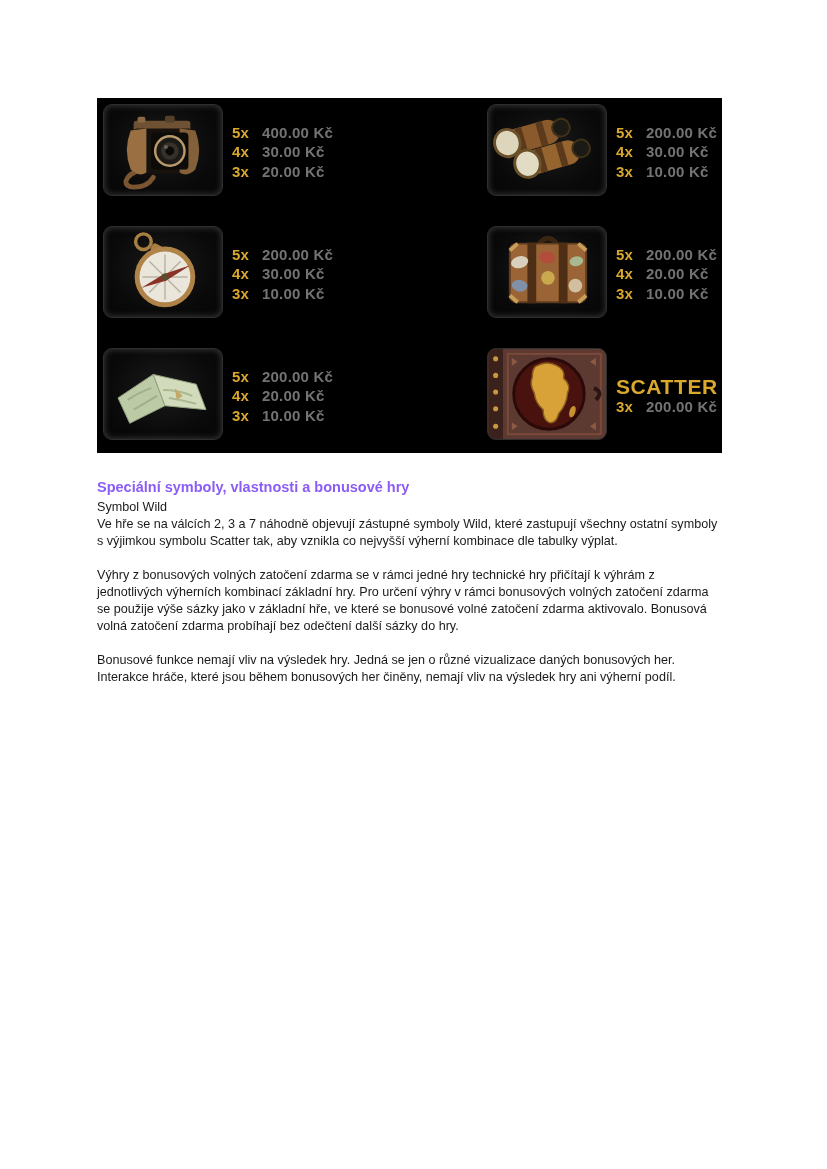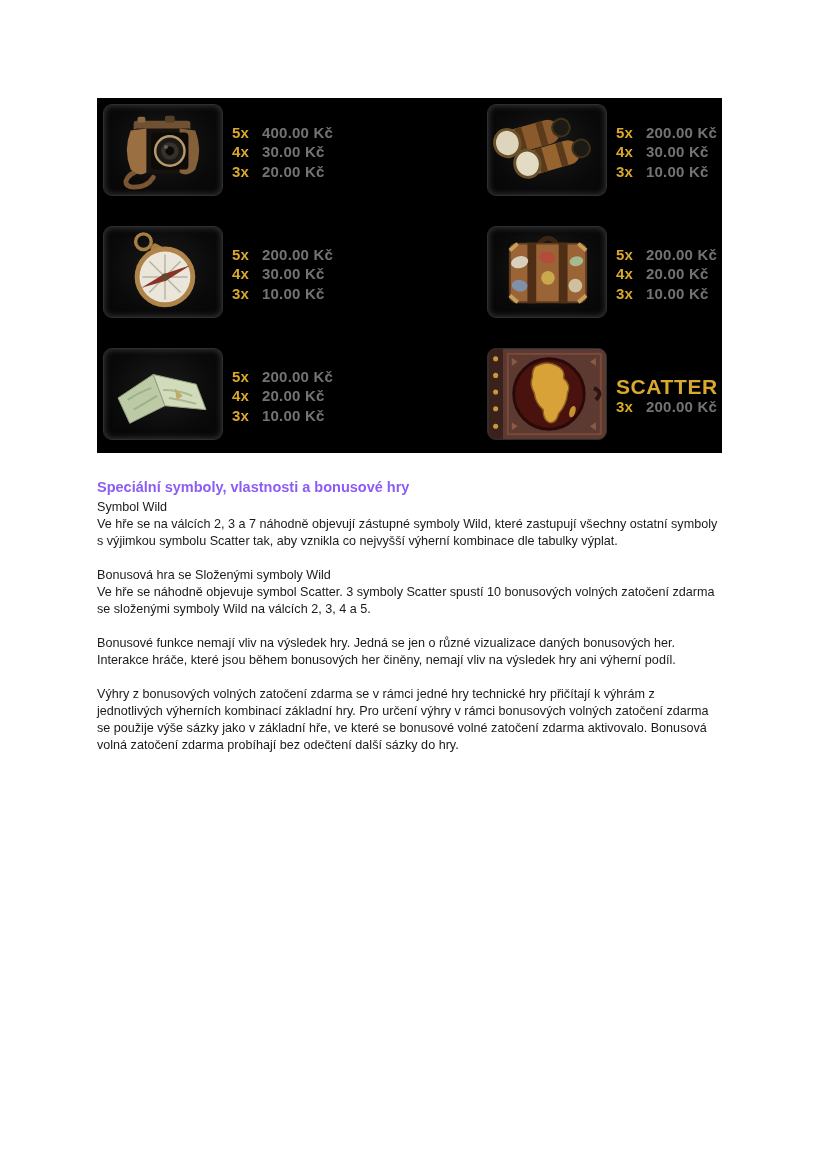--- a/index.html
+++ b/index.html
@@ -278,17 +278,15 @@
       </div>
     </div>
   </div>
 
 </div>
 
 <div class="content">
   <h2>Speciální symboly, vlastnosti a bonusové hry</h2>
   <p>Symbol Wild
 Ve hře se na válcích 2, 3 a 7 náhodně objevují zástupné symboly Wild, které zastupují všechny ostatní symboly s výjimkou symbolu Scatter tak, aby vznikla co nejvyšší výherní kombinace dle tabulky výplat.</p>
-  <p>Bonusová hra se Složenými symboly Wild
-Ve hře se náhodně objevuje symbol Scatter. 3 symboly Scatter spustí 10 bonusových volných zatočení zdarma se složenými symboly Wild na válcích 2, 3, 4 a 5.</p>
+  <p>Výhry z bonusových volných zatočení zdarma se v rámci jedné hry technické hry přičítají k výhrám z jednotlivých výherních kombinací základní hry. Pro určení výhry v rámci bonusových volných zatočení zdarma se použije výše sázky jako v základní hře, ve které se bonusové volné zatočení zdarma aktivovalo. Bonusová volná zatočení zdarma probíhají bez odečtení další sázky do hry.</p>
   <p>Bonusové funkce nemají vliv na výsledek hry. Jedná se jen o různé vizualizace daných bonusových her. Interakce hráče, které jsou během bonusových her činěny, nemají vliv na výsledek hry ani výherní podíl.</p>
-  <p>Výhry z bonusových volných zatočení zdarma se v rámci jedné hry technické hry přičítají k výhrám z jednotlivých výherních kombinací základní hry. Pro určení výhry v rámci bonusových volných zatočení zdarma se použije výše sázky jako v základní hře, ve které se bonusové volné zatočení zdarma aktivovalo. Bonusová volná zatočení zdarma probíhají bez odečtení další sázky do hry.</p>
 </div>
 
 </body></html>

